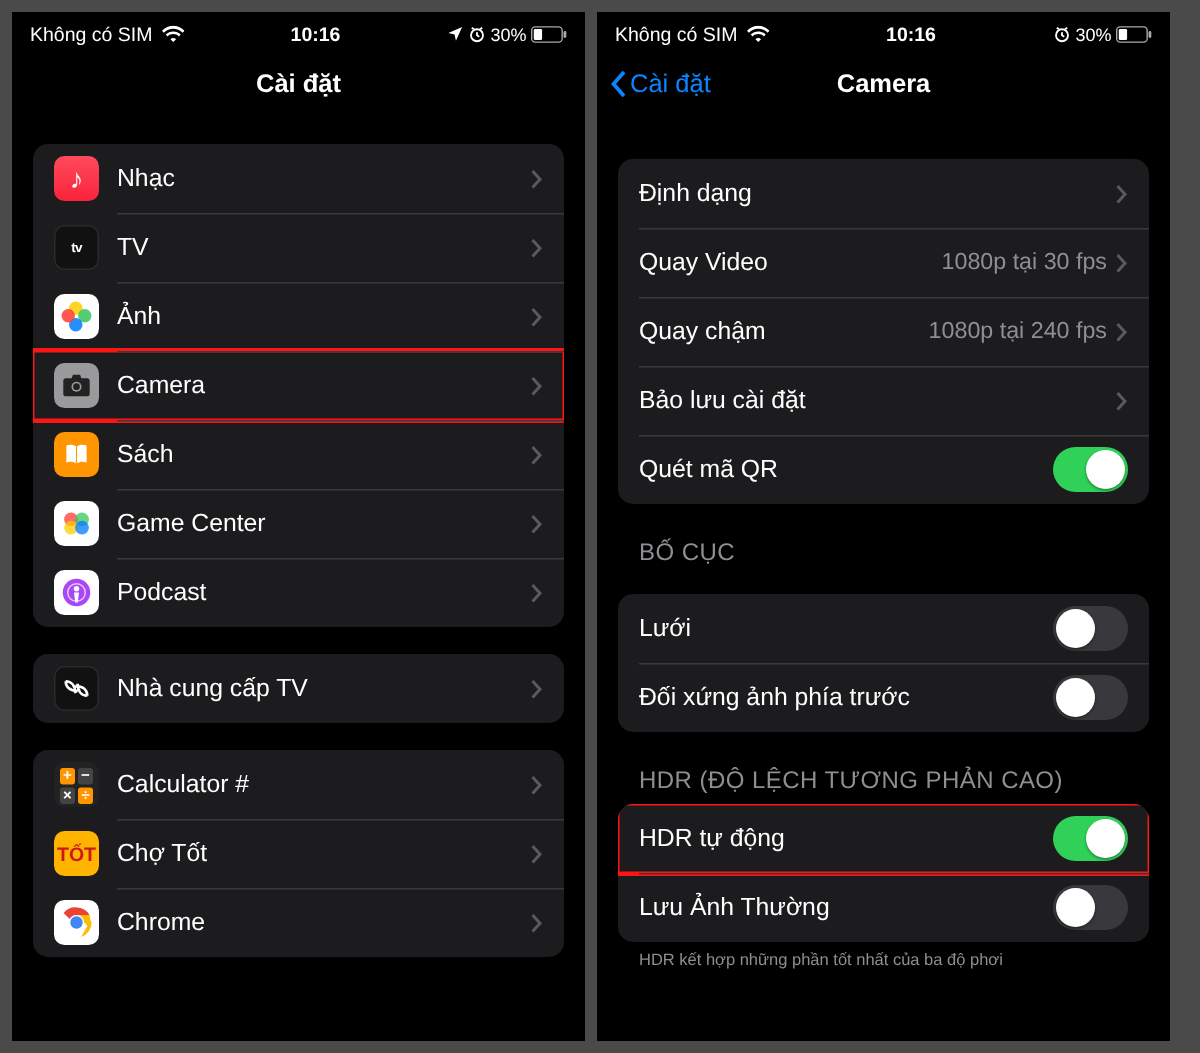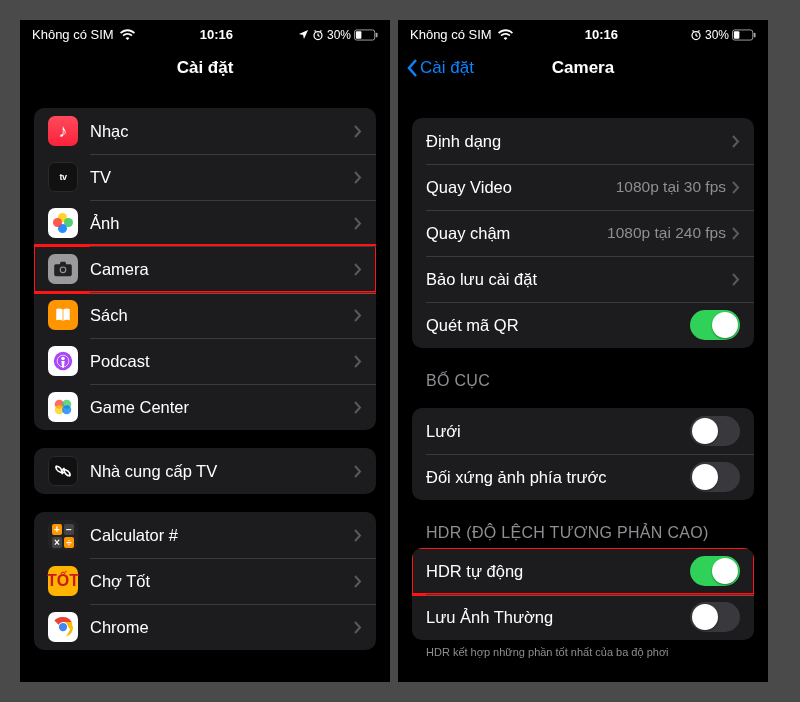--- a/index.html
+++ b/index.html
@@ -10,21 +10,21 @@
     font-family: -apple-system, "Helvetica Neue", Arial, sans-serif;
     color: #fff;
     position: relative;
     overflow: hidden;
   }
   .container {
     display: flex;
     width: 788px;
     height: 702px;
     gap: 8px;
-    padding: 20px;
+    padding: 8px;
   }
   .phone {
     flex: 1 1 0;
     background: #000;
     display: flex;
     flex-direction: column;
     overflow: hidden;
     position: relative;
   }
   
@@ -142,21 +142,21 @@
   
   .bg-music { background: linear-gradient(180deg,#ff4a5b,#fa233b); }
   .bg-tv { background: #111; border:1px solid #2a2a2a;}
   .bg-photos { background: #fff; }
   .bg-camera { background: #9a9a9d; }
   .bg-books { background: #ff9500; }
   .bg-podcast { background: #fff; }
   .bg-gc { background: #fff; }
   .bg-provider { background: #111;border:1px solid #2a2a2a; }
   .bg-calc { background: #222; }
-  .bg-chotot { background: #ffb400; color:#d01717; font-weight:700; font-size:16px;}
+  .bg-chotot { background: #ffb400; color:#d01717; font-weight:700; font-size:13px;}
   .bg-chrome { background: #fff; }
   .photos-dots {
     position: relative; width: 20px; height:20px;
   }
   .photos-dots span{position:absolute;width:9px;height:9px;border-radius:50%;opacity:.85}
   .photos-dots .y{background:#ffcc00;top:0;left:5px}
   .photos-dots .g{background:#34c759;top:5px;right:0}
   .photos-dots .b{background:#007aff;bottom:0;left:5px}
   .photos-dots .r{background:#ff3b30;top:5px;left:0}
   .music-note{color:#fff;font-size:18px;}
@@ -272,45 +272,45 @@
               </svg>
           </div>
           <div class="row-label">Sách</div>
           <span class="chevron">
               <svg width="8" height="13" viewBox="0 0 8 13" fill="none" stroke="currentColor" stroke-width="2">
                 <path d="M1 1l5 5.5L1 12"></path>
               </svg>
             </span>
         </div>
         <div class="row with-icon">
+          <div class="icon-wrap bg-gc">
+            <svg width="22" height="22" viewBox="0 0 24 24">
+                <circle cx="8" cy="9" r="5" fill="#ff3b30" opacity=".75"></circle>
+                <circle cx="16" cy="9" r="5" fill="#34c759" opacity=".75"></circle>
+                <circle cx="8" cy="15" r="5" fill="#ffcc00" opacity=".75"></circle>
+                <circle cx="16" cy="15" r="5" fill="#007aff" opacity=".75"></circle>
+              </svg>
+          </div>
+          <div class="row-label">Game Center</div>
+          <span class="chevron">
+              <svg width="8" height="13" viewBox="0 0 8 13" fill="none" stroke="currentColor" stroke-width="2">
+                <path d="M1 1l5 5.5L1 12"></path>
+              </svg>
+            </span>
+        </div>
+        <div class="row with-icon">
           <div class="icon-wrap bg-podcast">
             <svg width="20" height="20" viewBox="0 0 24 24">
                 <circle cx="12" cy="12" r="11" fill="#a946f6"></circle>
                 <circle cx="12" cy="9" r="2.2" fill="#fff"></circle>
                 <path d="M10 12h4l-1 8h-2z" fill="#fff"></path>
                 <circle cx="12" cy="12" r="7" fill="none" stroke="#fff" stroke-width="1.2" opacity=".7"></circle>
               </svg>
           </div>
           <div class="row-label">Podcast</div>
-          <span class="chevron">
-              <svg width="8" height="13" viewBox="0 0 8 13" fill="none" stroke="currentColor" stroke-width="2">
-                <path d="M1 1l5 5.5L1 12"></path>
-              </svg>
-            </span>
-        </div>
-        <div class="row with-icon">
-          <div class="icon-wrap bg-gc">
-            <svg width="22" height="22" viewBox="0 0 24 24">
-                <circle cx="8" cy="9" r="5" fill="#ff3b30" opacity=".75"></circle>
-                <circle cx="16" cy="9" r="5" fill="#34c759" opacity=".75"></circle>
-                <circle cx="8" cy="15" r="5" fill="#ffcc00" opacity=".75"></circle>
-                <circle cx="16" cy="15" r="5" fill="#007aff" opacity=".75"></circle>
-              </svg>
-          </div>
-          <div class="row-label">Game Center</div>
           <span class="chevron">
               <svg width="8" height="13" viewBox="0 0 8 13" fill="none" stroke="currentColor" stroke-width="2">
                 <path d="M1 1l5 5.5L1 12"></path>
               </svg>
             </span>
         </div>
       </div>
 
       <div class="group">
         <div class="row with-icon">

